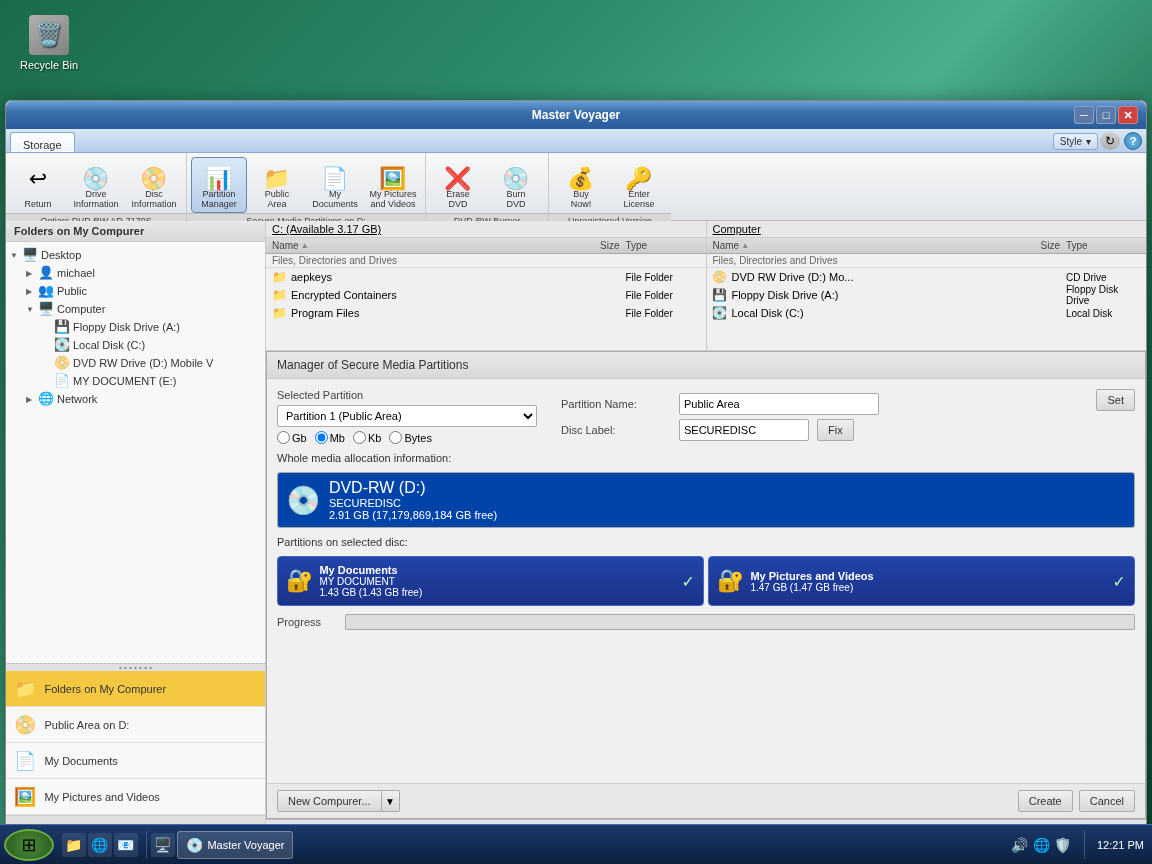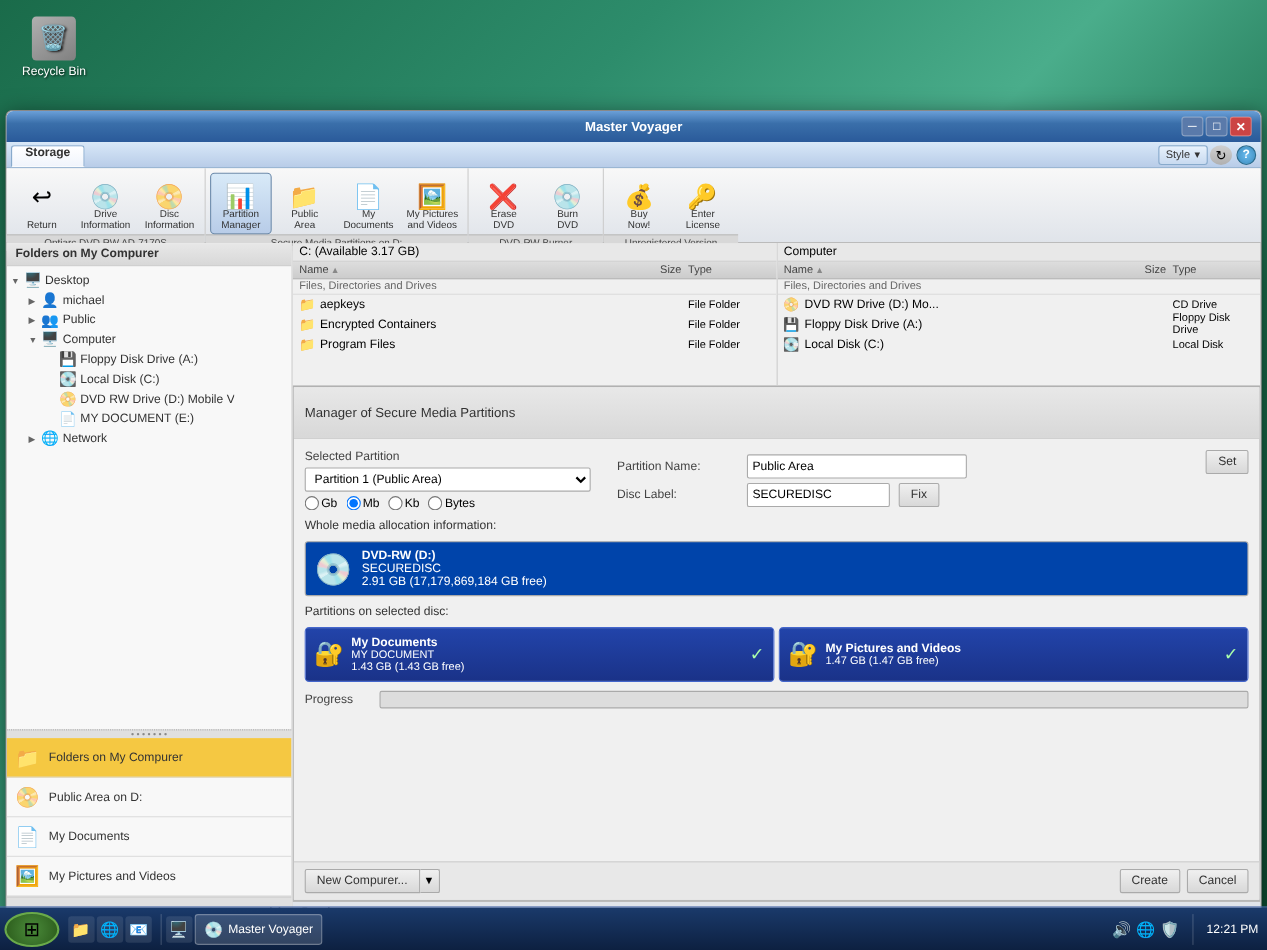--- a/index.html
+++ b/index.html
@@ -128,22 +128,22 @@
       background: linear-gradient(to bottom, #d8e8f8, #b8cce8);
       display: flex; align-items: flex-end;
       padding: 0 4px;
       border-bottom: 1px solid #88aacc;
     }
     .tab {
       height: 20px; padding: 0 12px;
       background: linear-gradient(to bottom, #e8f2fc, #c8daf0);
       border: 1px solid #88aacc; border-bottom: none;
       border-radius: 3px 3px 0 0;
-      display: flex; align-items: flex-start;
-      cursor: pointer; font-size: 11px; color: #333; font-weight: bold;
+      display: flex; align-items: flex-end;
+      cursor: pointer; font-size: 11px; color: #333;
     }
     .tab.active {
       background: linear-gradient(to bottom, #ffffff, #f0f4fc);
       border-bottom: 1px solid white;
       z-index: 1;
     }
     .style-btn {
       margin-left: auto; margin-bottom: 2px;
       padding: 2px 6px; font-size: 10px;
       background: linear-gradient(to bottom, #e8f2fc, #c8daf0);
@@ -240,21 +240,21 @@
     
     .file-panels {
       display: flex; height: 130px; border-bottom: 1px solid #ccc;
     }
     .file-panel {
       flex: 1; display: flex; flex-direction: column;
       border-right: 1px solid #ccc; overflow: hidden;
     }
     .file-panel-header {
       padding: 2px 6px; font-size: 11px;
-      background: #e8e8e8; border-bottom: 1px solid #ccc;
+      background: #e8e8e8; border-bottom: 1px solid #ccc; text-decoration: underline;
     }
     .file-panel-cols {
       display: flex; padding: 2px 6px;
       background: linear-gradient(to bottom, #ddd, #ccc);
       border-bottom: 1px solid #aaa; font-size: 10px; color: #444;
     }
     .col-name { flex: 1; }
     .col-size { width: 50px; text-align: right; }
     .col-type { width: 80px; padding-left: 6px; }
     .file-list { flex: 1; overflow: auto; }
@@ -272,21 +272,21 @@
     .file-item-type { width: 80px; padding-left: 6px; font-size: 10px; }
 
     
     .partition-dialog {
       flex: 1; background: #f0f0f0;
       display: flex; flex-direction: column;
       border: 1px solid #aaa;
       overflow: hidden;
     }
     .dialog-title {
-      padding: 16px 10px; font-size: 12px; color: #333;
+      padding: 6px 10px; font-size: 12px; color: #333;
       background: linear-gradient(to bottom, #e8e8e8, #d8d8d8);
       border-bottom: 1px solid #ccc;
     }
     .dialog-content {
       flex: 1; padding: 10px; overflow: auto;
       display: flex; flex-direction: column; gap: 8px;
     }
 
     .form-row {
       display: flex; align-items: center; gap: 8px;
@@ -312,21 +312,21 @@
     .radio-group label { font-size: 11px; display: flex; align-items: center; gap: 2px; }
 
     .allocation-section {
       border: 1px solid #aaa; border-radius: 3px;
       background: #0044aa; color: white;
       padding: 6px 8px;
       display: flex; align-items: center; gap: 8px;
     }
     .dvd-icon { font-size: 28px; }
     .dvd-info { display: flex; flex-direction: column; }
-    .dvd-name { font-size: 11px; font-weight: bold; }
+    .dvd-name { font-size: 16px; font-weight: normal; }
     .dvd-label { font-size: 11px; }
     .dvd-size { font-size: 11px; }
 
     .partitions-section {
       display: flex; gap: 4px;
     }
     .partition-box {
       flex: 1; height: 50px; border-radius: 4px;
       display: flex; align-items: center; padding: 4px 8px; gap: 6px;
       cursor: pointer;

